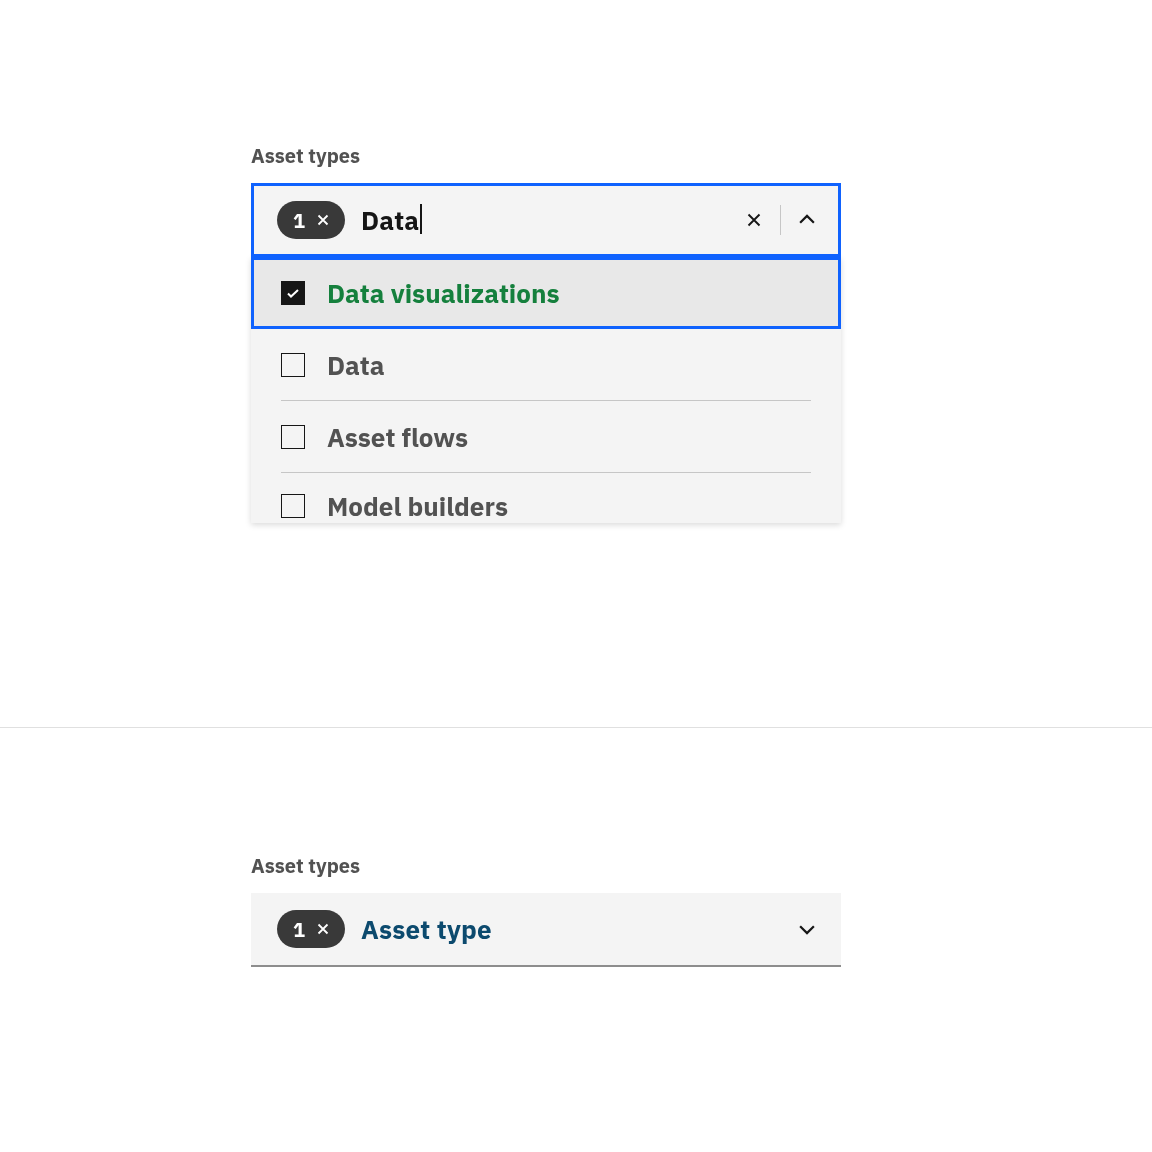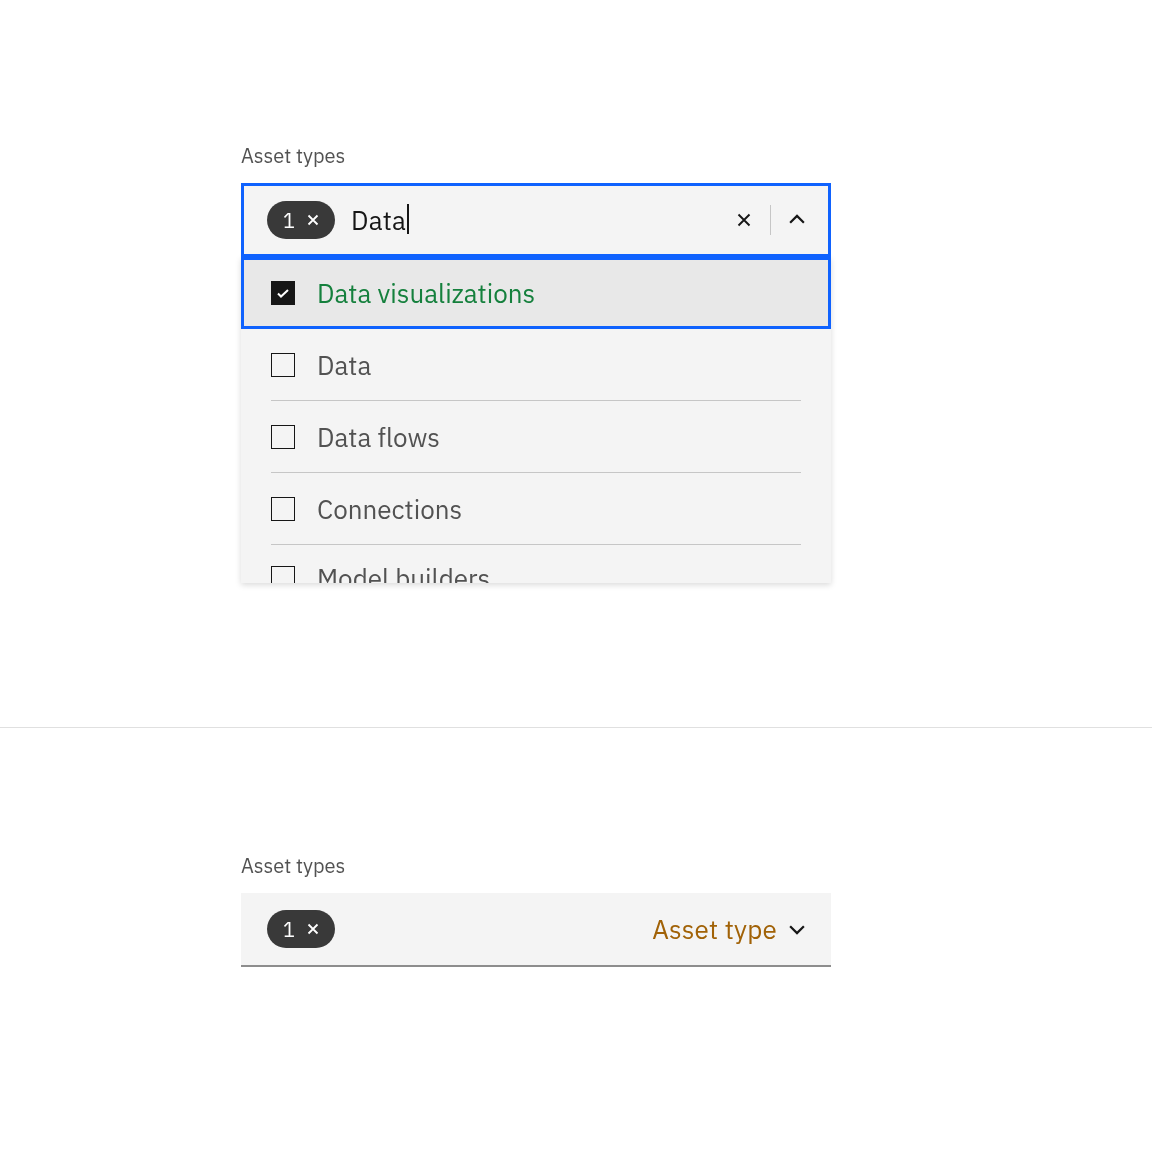--- a/index.html
+++ b/index.html
@@ -5,22 +5,23 @@
     * { box-sizing: border-box; margin: 0; padding: 0; }
     body {
       font-family: "IBM Plex Sans", -apple-system, BlinkMacSystemFont, "Segoe UI", Helvetica, Arial, sans-serif;
       background: #fff;
       width: 1152px;
       height: 1152px;
       position: relative;
     }
     .section {
       position: absolute;
-      left: 241px;
+      left: 251px;
       width: 590px;
+      font-weight: bold;
     }
     .section-1 { top: 142px; }
     .section-2 { top: 852px; }
 
     .label {
       font-size: 20px;
       color: #525252;
       margin-bottom: 14px;
     }
 
@@ -70,22 +71,21 @@
     }
     .cursor {
       display: inline-block;
       width: 1.5px;
       height: 30px;
       background: #161616;
       vertical-align: -4px;
       margin-left: 1px;
     }
     .placeholder-text {
-      color: #a16207;
-      text-align: right;
+      color: #0c4a6e;
     }
 
     .right-controls {
       display: flex;
       align-items: center;
       gap: 0;
     }
     .icon-btn {
       width: 40px;
       height: 40px;
@@ -194,25 +194,21 @@
           </svg>
       </span>
       <span>Data visualizations</span>
     </div>
     <div class="option">
       <span class="checkbox"></span>
       <span>Data</span>
     </div>
     <div class="option">
       <span class="checkbox"></span>
-      <span>Data flows</span>
-    </div>
-    <div class="option">
-      <span class="checkbox"></span>
-      <span>Connections</span>
+      <span>Asset flows</span>
     </div>
     <div class="option" style="height:50px; align-items:center; padding-top:16px;">
       <span class="checkbox"></span>
       <span>Model builders</span>
     </div>
   </div>
 </div>
 
 <div style="position:absolute; top:727px; left:0; right:0; height:1px; background:#e0e0e0;"></div>
 

